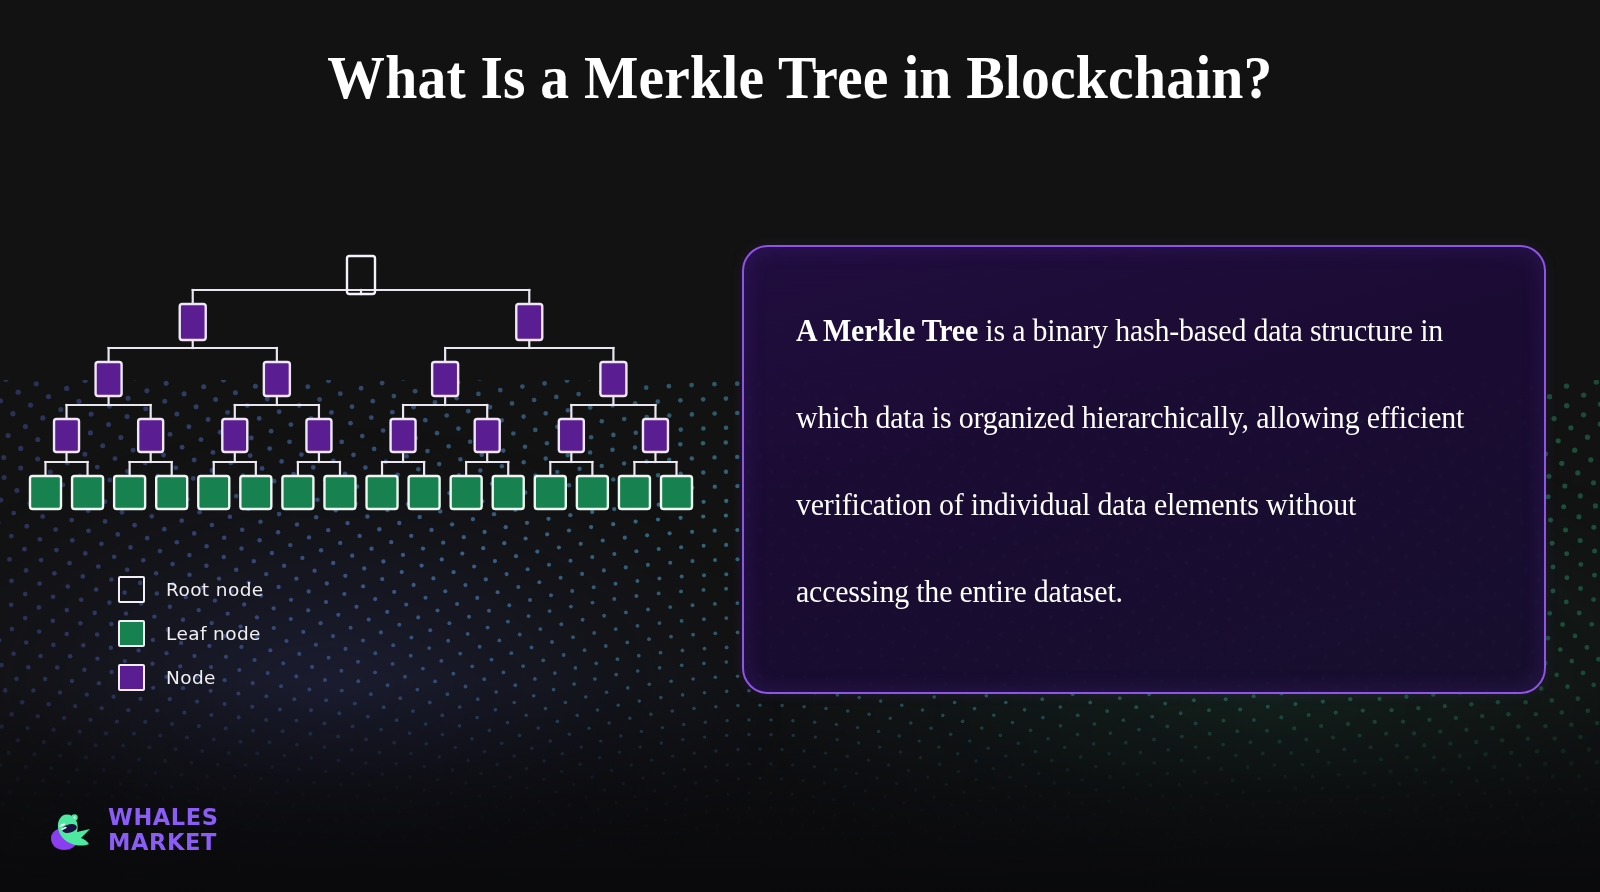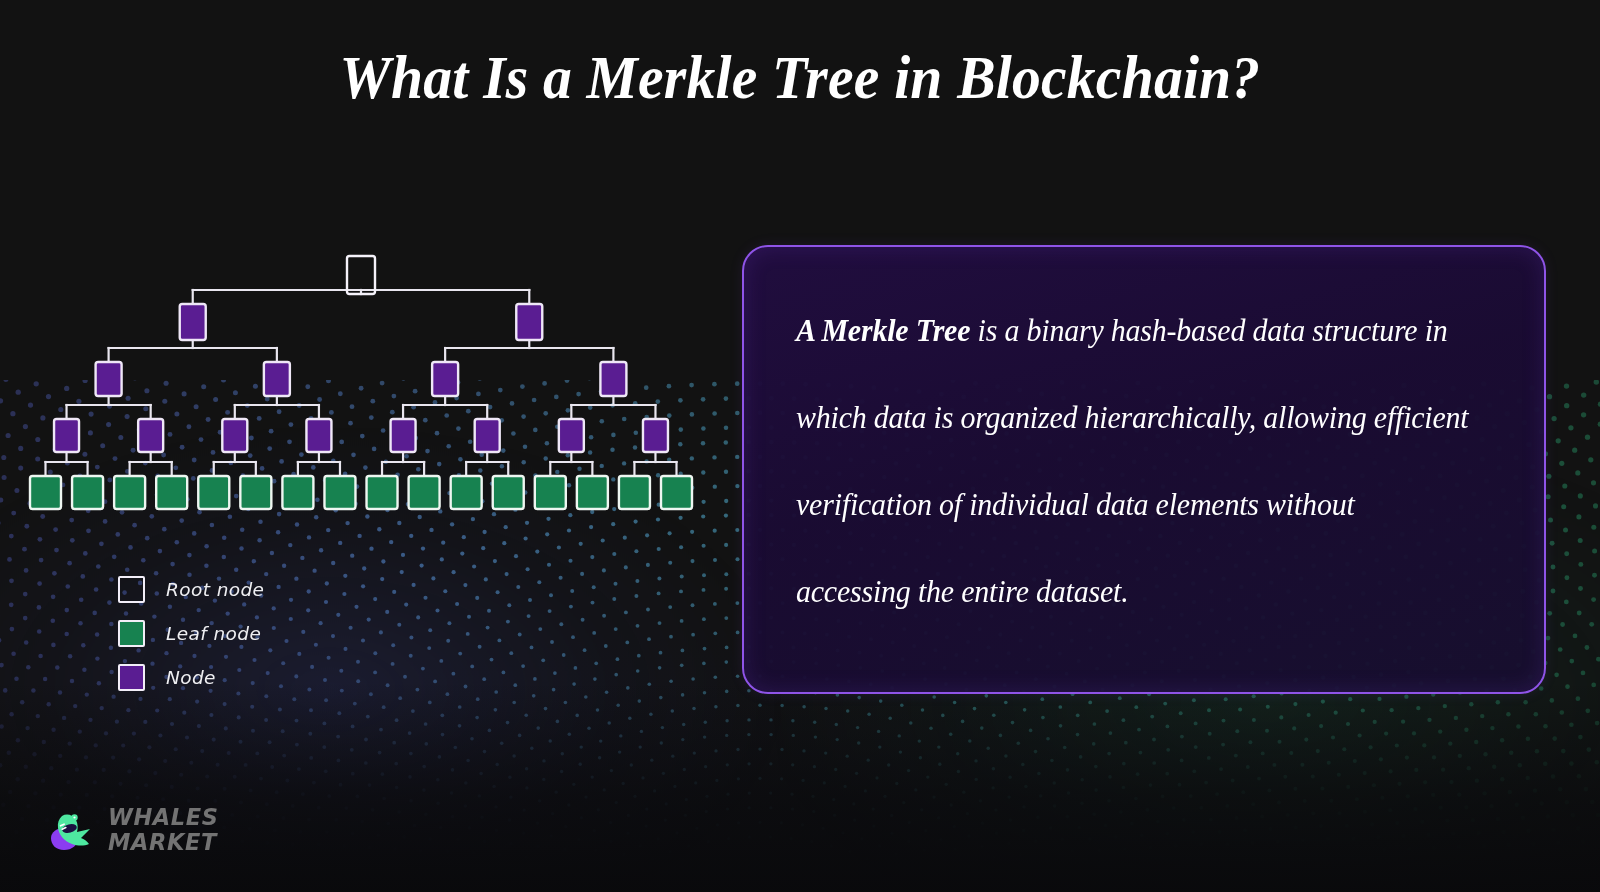--- a/index.html
+++ b/index.html
@@ -7,21 +7,20 @@
   body {
     width:1600px; height:892px;
     font-family:"Liberation Sans", sans-serif;
     overflow:hidden;
   }
   #stage {
     position:relative;
     width:1600px; height:892px;
     background:#121212;
     overflow:hidden;
-    font-style:italic;
   }
 
   
   .bg-base {
     position:absolute; inset:0;
     background:
       radial-gradient(120% 80% at 50% 120%, #10131f 0%, #121212 62%),
       linear-gradient(180deg, #121212 0%, #121212 45%, #101220 75%, #0e1016 100%);
   }
   .bg-glow-left {
@@ -97,21 +96,21 @@
     transform:scaleX(0.95);
     transform-origin:left top;
   }
   .panel-text b { font-weight:700; }
 
   
   .logo { position:absolute; left:44px; top:804px; display:flex; align-items:center; }
   .logo-mark { width:52px; height:52px; flex:0 0 auto; }
   .logo-text {
     margin-left:12px;
-    color:#737373;
+    color:#8b5cf6;
     font-family:"DejaVu Sans", sans-serif;
     font-weight:700;
     font-size:22.5px;
     line-height:25px;
     letter-spacing:0.6px;
   }
 </style>
 </head>
 <body>
 

